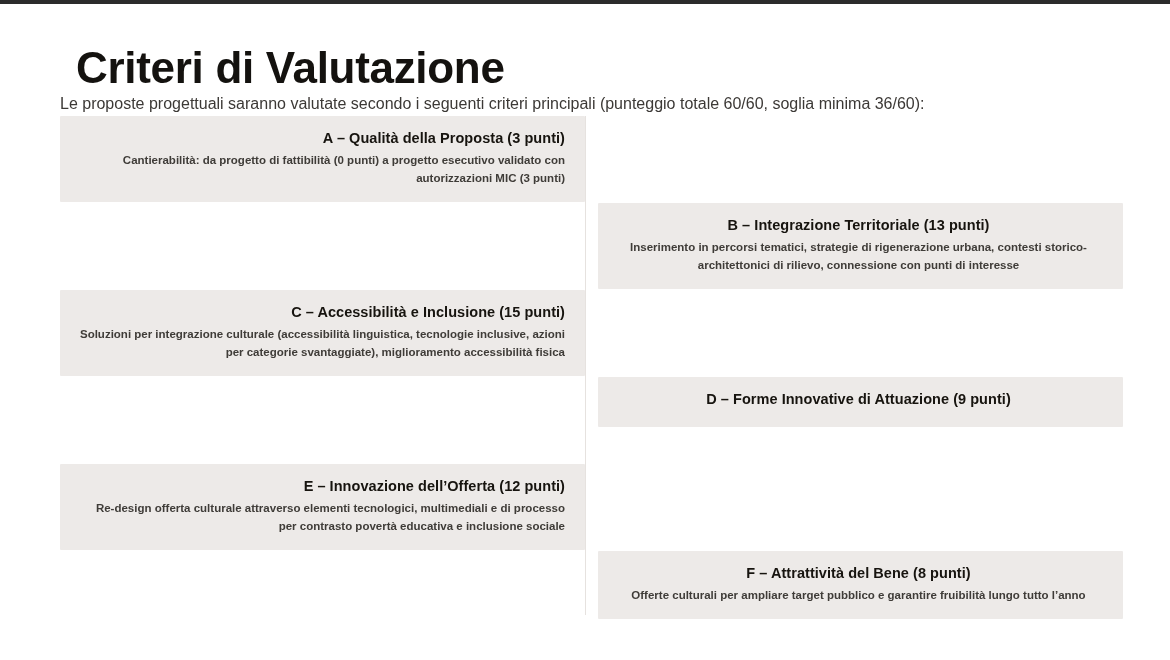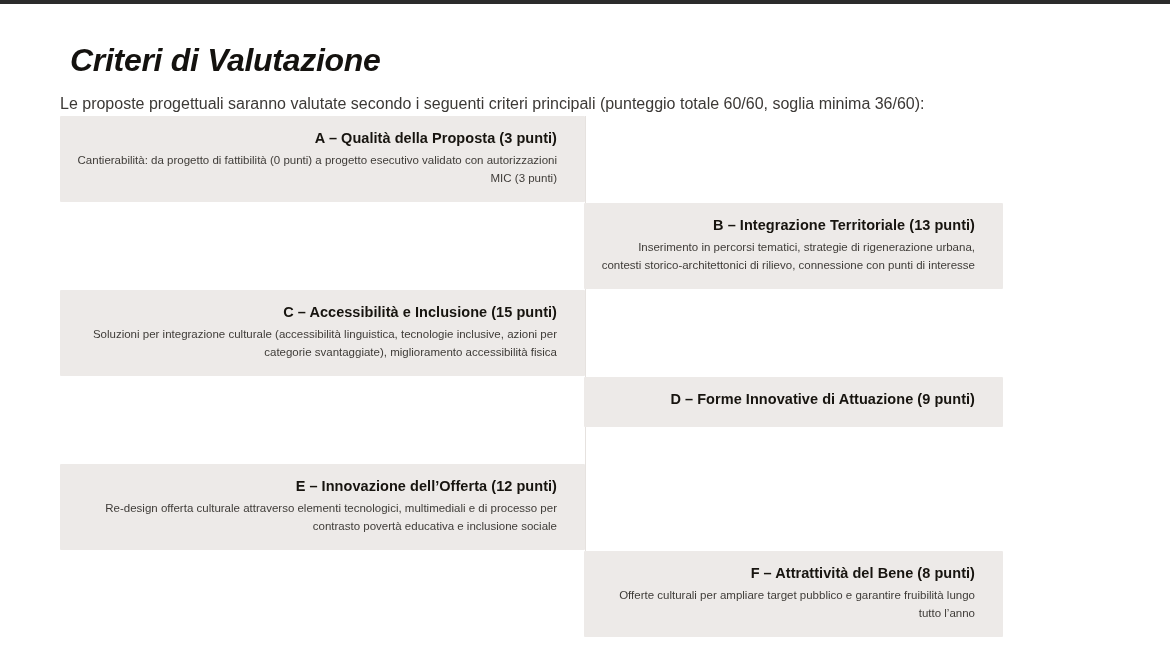--- a/index.html
+++ b/index.html
@@ -24,29 +24,28 @@
   .top-bar {
     position: absolute;
     top: 0; left: 0;
     width: 1170px;
     height: 4px;
     background: #2b2b2b;
   }
 
   .page-title {
     position: absolute;
-    left: 70px;
+    left: 76px;
     top: 40px;
-    font-size: 32px;
+    font-size: 44px;
     font-weight: 700;
     letter-spacing: -0.3px;
     color: #14120f;
     line-height: 1.25;
     white-space: nowrap;
-    font-style: italic;
   }
 
   .page-subtitle {
     position: absolute;
     left: 60px;
     top: 93px;
     font-size: 16px;
     font-weight: 400;
     color: #3c3936;
     line-height: 1.4;
@@ -74,50 +73,50 @@
     position: relative;
     width: 1170px;
     height: 87px;
     margin-bottom: 0;
   }
 
   .tl-card {
     position: absolute;
     top: 0;
     background: #edeae8;
-    padding: 12px 28px 14px 16px;
+    padding: 12px 20px 14px 16px;
     border-radius: 1px;
   }
 
   
   .tl-card.left {
     left: 60px;
     width: 525px;
     text-align: right;
   }
 
   
   .tl-card.right {
-    left: 584px;
-    width: 419px;
-    text-align: right;
+    left: 598px;
+    width: 525px;
+    text-align: center;
   }
 
   .tl-heading {
     font-size: 14.5px;
     font-weight: 600;
     color: #17140f;
     line-height: 1.45;
     letter-spacing: 0.05px;
     margin-bottom: 3px;
   }
 
   .tl-desc {
     font-size: 11.5px;
-    font-weight: 400;
+    font-weight: 700;
     color: #3f3c38;
     line-height: 1.55;
   }
 
   
   .row-a { height: 87px; }
   .row-b { height: 87px; }
   .row-c { height: 87px; }
   .row-d { height: 87px; }
   .row-e { height: 87px; }

